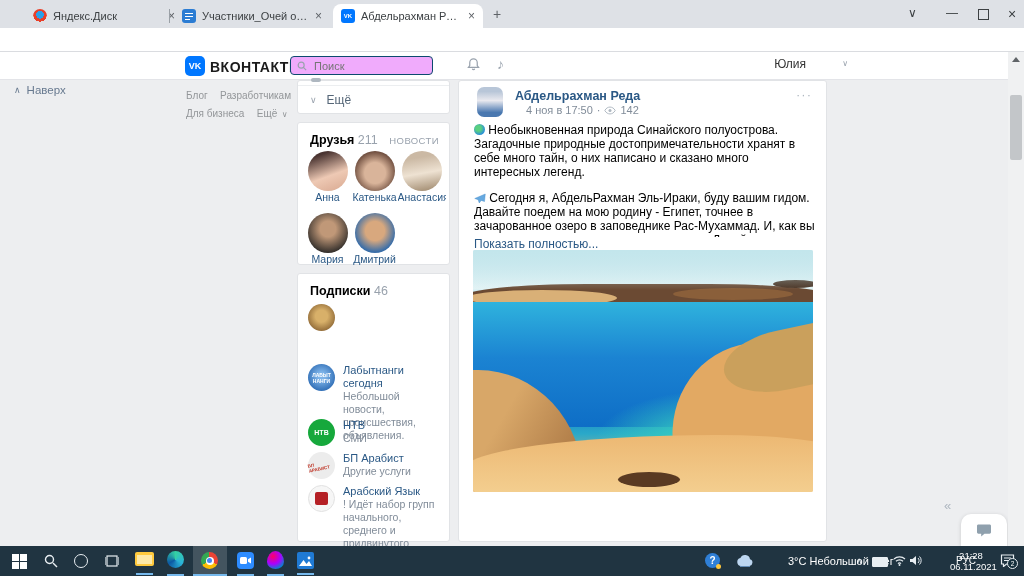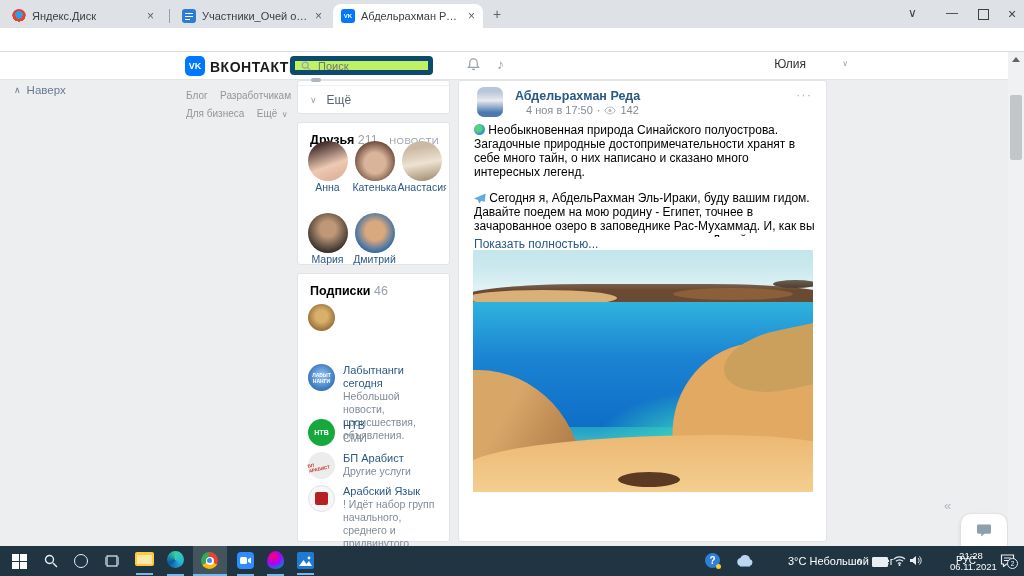--- a/index.html
+++ b/index.html
@@ -18,21 +18,21 @@
   .winctl{font-size:12px;color:#3c4043;top:6px;}
   #toolbar{left:0;top:28px;width:1024px;height:24px;background:#fff;border-bottom:1px solid #dadce0;box-sizing:border-box;}
   .tb-ic{font-size:14px;color:#5f6368;top:31px;}
   .tb-ic.dis{color:#bdc1c6;}
   #urltext{font-size:11.5px;color:#202124;top:34px;}
   #update-pill{top:31px;right:6px;height:17px;border:1px solid #e8a23d;border-radius:9px;display:flex;align-items:center;gap:4px;padding:0 7px;color:#b06000;font-size:10.5px;}
   
   #vkheader{left:0;top:52px;width:1008px;height:28px;background:#fff;border-bottom:1px solid #e3e4e8;box-sizing:border-box;}
   #vklogo{left:185px;top:56px;width:20px;height:20px;background:#07f;border-radius:5px;color:#fff;font-weight:bold;font-size:9px;display:flex;align-items:center;justify-content:center;}
   #vklogotext{left:210px;top:59px;font-size:14px;font-weight:bold;letter-spacing:.5px;color:#1b1b1b;}
-  #vksearch{left:290px;top:56px;width:143px;height:19px;background:#bef264;border:5px solid #0c4a6e;border-radius:4px;display:flex;align-items:center;padding:0 6px;gap:5px;box-sizing:border-box;}
+  #vksearch{left:290px;top:56px;width:143px;height:19px;background:#f0abfc;border:1px solid #0c4a6e;border-radius:4px;display:flex;align-items:center;padding:0 6px;gap:5px;box-sizing:border-box;}
   #vksearch input{border:0;background:transparent;outline:none;font-size:11px;width:100px;font-family:inherit;color:#333;}
   .hdr-ic{color:#99a2ad;}
   #vkuser{right:218px;top:57px;font-size:12px;color:#333;}
   #vkavatar{right:190px;top:55px;width:21px;height:21px;border-radius:50%;background:radial-gradient(circle at 45% 35%,#e8c49a 30%,#b5793f 70%,#8a5а2e);}
   
   .graylink{color:#67798f;font-size:11.5px;}
   .footlink{color:#939699;font-size:10px;}
   
   .card{background:#fff;border:1px solid #e1e3e6;border-radius:3px;box-sizing:border-box;}
   .cardhead{font-size:12.5px;color:#000;font-weight:bold;}
@@ -77,21 +77,21 @@
   #sb-track{left:1008px;top:52px;width:16px;height:494px;background:#f0f1f2;}
   #sb-thumb{left:1010px;top:95px;width:12px;height:65px;background:#c3c6c9;border-radius:2px;}
   .tri-up{width:0;height:0;border-left:4px solid transparent;border-right:4px solid transparent;border-bottom:5px solid #606468;}
 </style>
 </head>
 <body>
 
 <div id="screen">
 
   <div id="tabstrip" class="abs">
-    <div class="abs tab" style="left:4px;width:158px;">
+    <div class="abs tab" style="left:25px;width:158px;">
       <span class="favicon" style="background:radial-gradient(circle at 50% 42%,#2aa0e8 35%,#e8402a 36% 62%,transparent 63%);border-radius:50%;"></span>
       <span class="tab-title">Яндекс.Диск</span>
       <span class="tab-close">×</span>
     </div>
     <div class="abs tab-sep" style="left:169px;"></div>
     <div class="abs tab" style="left:174px;width:156px;">
       <span class="favicon" style="background:#2b7cd3;">
         <span style="position:absolute;left:3px;top:4px;width:8px;height:1px;background:#fff;"></span>
         <span style="position:absolute;left:3px;top:7px;width:8px;height:1px;background:#fff;"></span>
         <span style="position:absolute;left:3px;top:10px;width:5px;height:1px;background:#fff;"></span>
@@ -175,21 +175,21 @@
     <div style="position:absolute;left:0;top:4px;width:100%;border-top:1px solid #eceef0;"></div>
     <div style="position:absolute;left:12px;top:12px;display:flex;gap:10px;align-items:center;">
       <span style="font-size:9px;color:#99a2ad;">∨</span>
       <span style="font-size:12px;color:#556677;">Ещё</span>
     </div>
   </div>
 
   <div class="abs card" style="left:297px;top:122px;width:153px;height:143px;">
     <span class="abs cardhead" style="left:12px;top:10px;"><span>Друзья</span> <span class="count">211</span></span>
     <span class="abs seclink" style="right:10px;top:12px;">новости</span>
-    <div class="abs" style="left:6px;top:18px;display:flex;">
+    <div class="abs" style="left:6px;top:28px;display:flex;">
       <div style="width:47px;display:flex;flex-direction:column;align-items:center;">
         <span class="fr-av f1"></span>
           <span class="fr-name">Анна</span>
       </div>
       <div style="width:47px;display:flex;flex-direction:column;align-items:center;">
         <span class="fr-av f2"></span>
           <span class="fr-name">Катенька</span>
       </div>
       <div style="width:47px;display:flex;flex-direction:column;align-items:center;">
         <span class="fr-av f3"></span>

